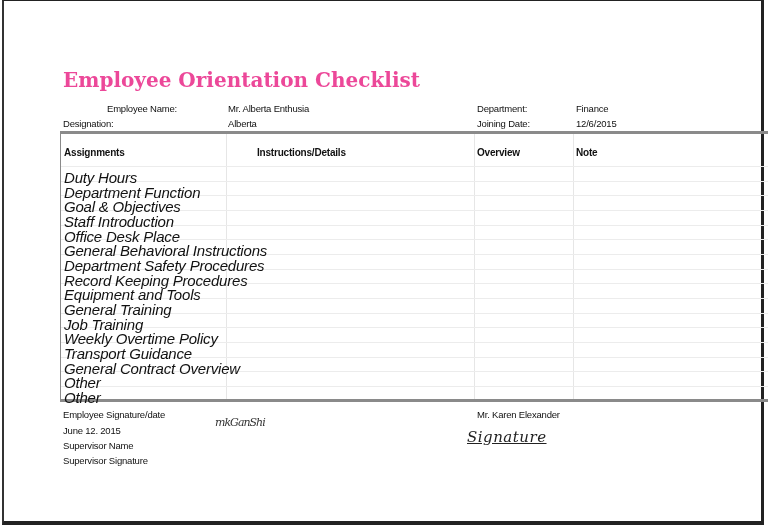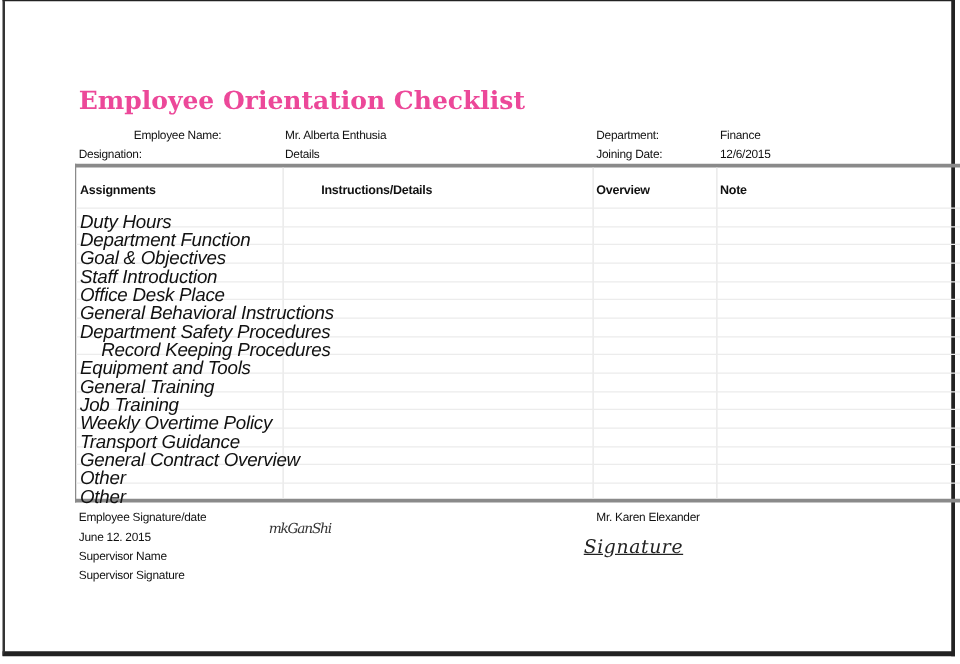--- a/index.html
+++ b/index.html
@@ -33,21 +33,21 @@
 <body>
 
 <div class="page">
 </div>
 
 <div class="title">Employee Orientation Checklist</div>
 
 <div class="lbl" style="left:63px;top:103px;padding-left:44px;">Employee Name:</div>
 <div class="lbl" style="left:228px;top:103px;">Mr. Alberta Enthusia</div>
 <div class="lbl" style="left:63px;top:118px;">Designation:</div>
-<div class="lbl" style="left:228px;top:118px;">Details</div>
+<div class="lbl" style="left:228px;top:118px;">Alberta</div>
 <div class="lbl" style="left:477px;top:103px;">Department:</div>
 <div class="lbl" style="left:576px;top:103px;">Finance</div>
 <div class="lbl" style="left:477px;top:118px;">Joining Date:</div>
 <div class="lbl" style="left:576px;top:118px;">12/6/2015</div>
 
 <div class="table-box">
   <div class="vline" style="left:165px;"></div>
   <div class="vline" style="left:413px;"></div>
   <div class="vline" style="left:512px;"></div>
 
@@ -73,21 +73,21 @@
   <div class="hrow" style="top:237px;"></div>
   <div class="hrow" style="top:252px;"></div>
 
   <div class="cell" style="top:35px;">Duty Hours</div>
   <div class="cell" style="top:50px;">Department Function</div>
   <div class="cell" style="top:64px;">Goal &amp; Objectives</div>
   <div class="cell" style="top:79px;">Staff Introduction</div>
   <div class="cell" style="top:94px;">Office Desk Place</div>
   <div class="cell" style="top:108px;">General Behavioral Instructions</div>
   <div class="cell" style="top:123px;">Department Safety Procedures</div>
-  <div class="cell" style="top:138px;margin-left:17px;">Record Keeping Procedures</div>
+  <div class="cell" style="top:138px;">Record Keeping Procedures</div>
   <div class="cell" style="top:152px;">Equipment and Tools</div>
   <div class="cell" style="top:167px;">General Training</div>
   <div class="cell" style="top:182px;">Job Training</div>
   <div class="cell" style="top:196px;">Weekly Overtime Policy</div>
   <div class="cell" style="top:211px;">Transport Guidance</div>
   <div class="cell" style="top:226px;text-align:right;">General Contract Overview</div>
   <div class="cell" style="top:240px;">Other</div>
   <div class="cell" style="top:255px;">Other</div>
 </div>
 

